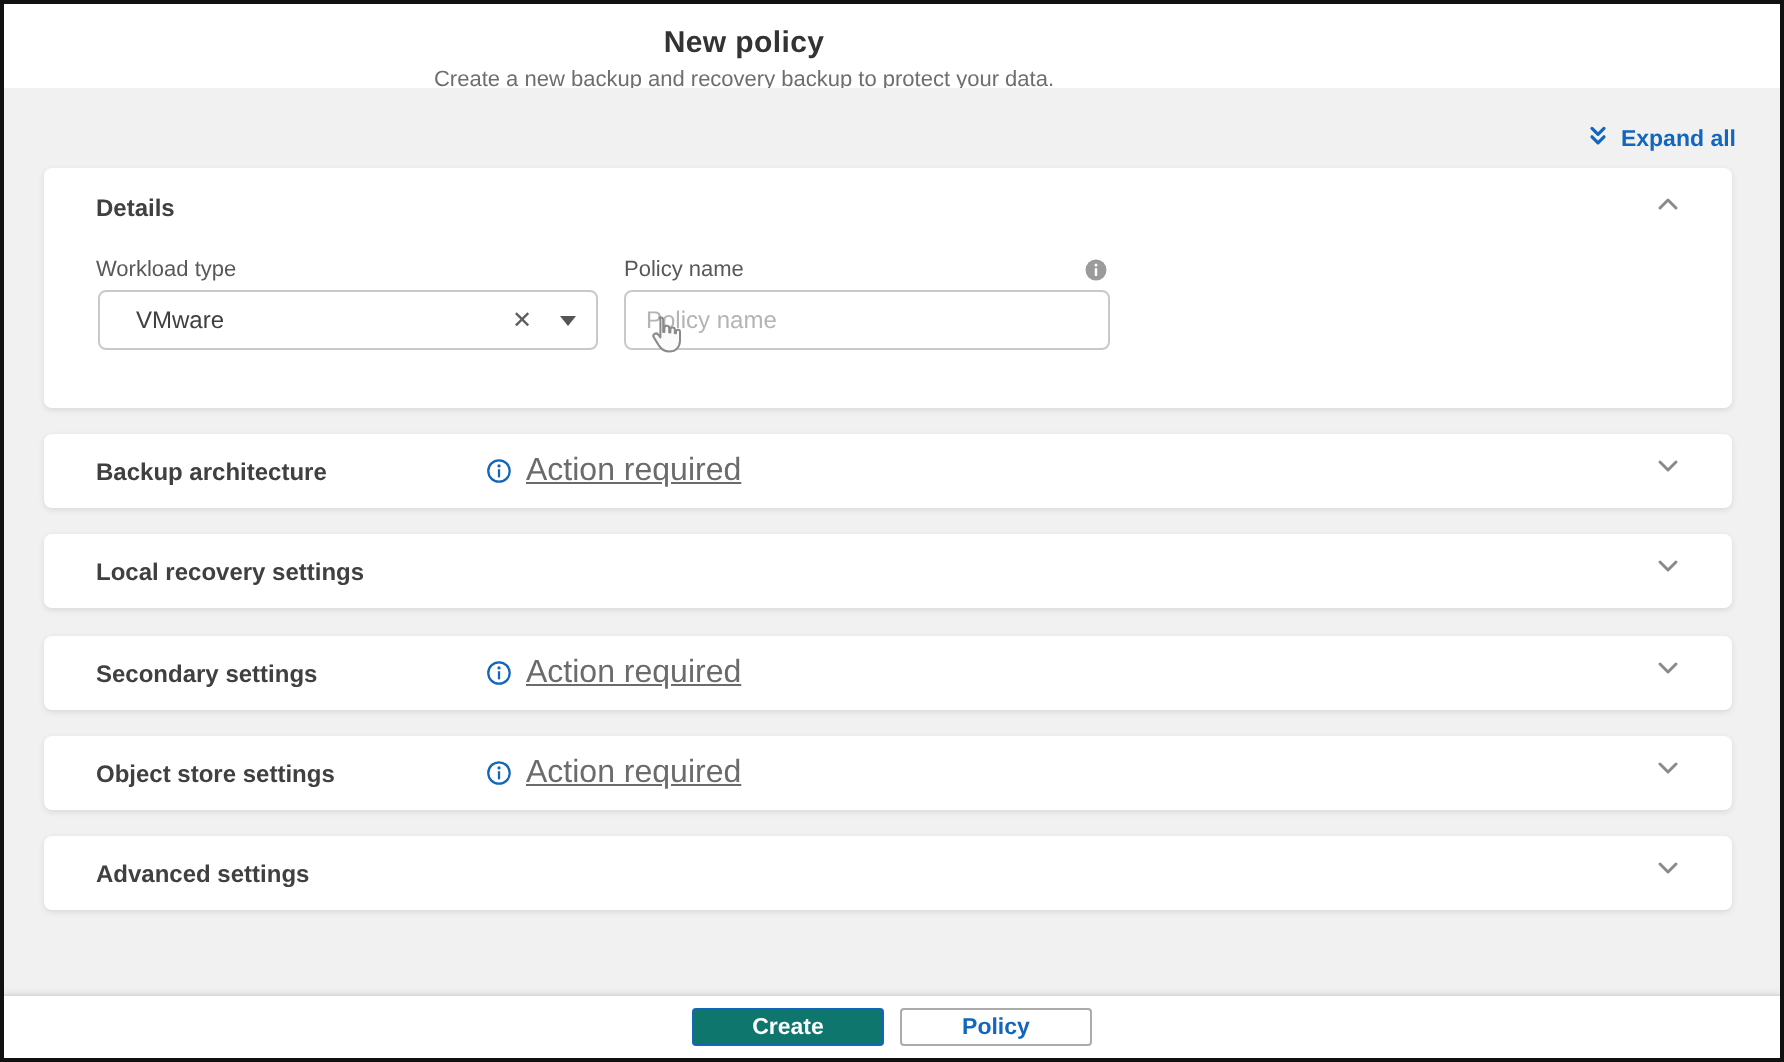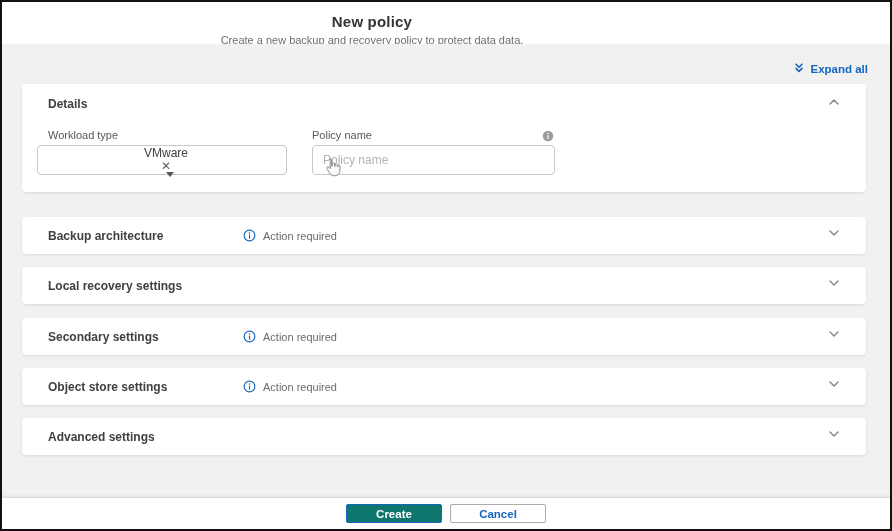--- a/index.html
+++ b/index.html
@@ -45,43 +45,43 @@
     display: flex; align-items: center; gap: 5px;
     color: #1266bb; font-size: 11.5px; font-weight: bold; cursor: pointer;
   }
 
   
   .card {
     position: absolute; left: 20px; width: 844px;
     background: #ffffff; border-radius: 4px;
     box-shadow: 0 1px 3px rgba(0,0,0,0.10);
   }
-  .details-card { top: 82px; height: 108px; }
+  .details-card { top: 82px; height: 120px; }
 
   .section-title {
     position: absolute; left: 26px; top: 13px;
     font-size: 12px; font-weight: bold; color: #404040;
   }
   .collapse-btn {
     position: absolute; right: 22px; top: 10px; width: 20px; height: 20px;
     display: flex; align-items: center; justify-content: center; cursor: pointer;
   }
 
   .field-label {
     position: absolute; top: 45px;
     font-size: 11px; color: #585858;
   }
   .workload-label { left: 26px; }
   .policy-label { left: 290px; }
   .policy-info { position: absolute; left: 520px; top: 44px; width: 12px; height: 12px; }
 
   .select-box {
-    position: absolute; left: 15px; top: 61px; width: 250px; height: 30px;
+    position: absolute; left: 27px; top: 61px; width: 250px; height: 30px;
     border: 1px solid #c9c9c9; border-radius: 4px; background: #ffffff;
-    display: flex; align-items: center; padding: 0 10px 0 18px; cursor: pointer; flex-direction: column;
+    display: flex; align-items: center; padding: 0 10px 0 18px; cursor: pointer;
   }
   .select-value { flex: 1; font-size: 12px; color: #404040; }
   .clear-x {
     font-size: 12px; color: #5f5f5f; padding: 0 6px; cursor: pointer; line-height: 1;
   }
   .caret-down {
     width: 0; height: 0; margin-left: 8px;
     border-left: 4px solid transparent; border-right: 4px solid transparent;
     border-top: 5px solid #555555; cursor: pointer;
   }
@@ -98,21 +98,21 @@
   .acc-row { height: 37px; cursor: pointer; }
   .acc-row .row-label {
     position: absolute; left: 26px; top: 0; height: 37px;
     display: flex; align-items: center;
     font-size: 12px; font-weight: bold; color: #404040;
   }
   .row-status {
     position: absolute; left: 221px; top: 0; height: 37px;
     display: flex; align-items: center; gap: 7px;
   }
-  .row-status .status-text { font-size: 11px; color: #6b6b6b; }
+  .row-status .status-text { font-size: 16px; color: #6b6b6b; text-decoration: underline; }
   .acc-row .collapse-btn { top: 8px; }
   .row-1 { top: 215px; } .row-2 { top: 265px; } .row-3 { top: 316px; }
   .row-4 { top: 366px; } .row-5 { top: 416px; }
 
   
   .btn {
     height: 19px; min-width: 96px; padding: 0 14px;
     font-size: 11.5px; font-weight: bold; border-radius: 2px;
     display: flex; align-items: center; justify-content: center; cursor: pointer;
     font-family: "Liberation Sans", "DejaVu Sans", sans-serif;
@@ -123,21 +123,21 @@
   
   .mouse-cursor { position: absolute; left: 322px; top: 155px; pointer-events: none; }
 </style>
 </head>
 <body>
 
 <div id="screen">
 
   <div class="header-band">
     <div class="page-title">New policy</div>
-    <div class="page-subtitle">Create a new backup and recovery policy to protect data data.</div>
+    <div class="page-subtitle">Create a new backup and recovery backup to protect your data.</div>
   </div>
 
   <div class="content-band"></div>
 
   <div class="expand-all">
     <span>
       <svg width="12" height="12" viewBox="0 0 12 12">
         <polyline points="3,2.2 6,5.2 9,2.2" fill="none" stroke="#1266bb" stroke-width="1.6" stroke-linecap="round" stroke-linejoin="round"></polyline>
         <polyline points="3,6.4 6,9.4 9,6.4" fill="none" stroke="#1266bb" stroke-width="1.6" stroke-linecap="round" stroke-linejoin="round"></polyline>
       </svg>
@@ -247,21 +247,21 @@
       <span>
         <svg width="16" height="16" viewBox="0 0 16 16">
           <polyline points="4,6 8,10 12,6" fill="none" stroke="#8a8a8a" stroke-width="1.5" stroke-linecap="round" stroke-linejoin="round"></polyline>
         </svg>
       </span>
     </div>
   </div>
 
   <div class="footer-band">
     <button class="btn btn-primary">Create</button>
-    <button class="btn btn-secondary">Cancel</button>
+    <button class="btn btn-secondary">Policy</button>
   </div>
 
   <span class="mouse-cursor">
     <svg width="17" height="20" viewBox="0 0 17 20">
       <path d="M6.2 1.6 C7 1.6 7.6 2.2 7.6 3 L7.6 9 L8.2 9 L8.2 7.1 C8.2 6.4 8.8 5.9 9.4 5.9 C10.1 5.9 10.6 6.4 10.6 7.1 L10.6 9.2 L11.2 9.2 L11.2 7.9 C11.2 7.3 11.7 6.8 12.3 6.8 C12.9 6.8 13.4 7.3 13.4 7.9 L13.4 9.6 L14 9.6 L14 8.9 C14 8.4 14.4 7.9 15 7.9 C15.6 7.9 16 8.4 16 8.9 L16 13.3 C16 16.6 13.8 18.8 10.7 18.8 C8.1 18.8 6.7 17.8 5.4 15.7 L2.9 11.7 C2.5 11.1 2.7 10.3 3.3 9.9 C3.9 9.6 4.6 9.7 5 10.2 L6.2 11.7 L6.2 3 C6.2 2.2 5.4 1.6 6.2 1.6 Z" fill="#fbfbfb" stroke="#8a8a8a" stroke-width="1" stroke-linejoin="round"></path>
     </svg>
   </span>
 
 </div>
 

